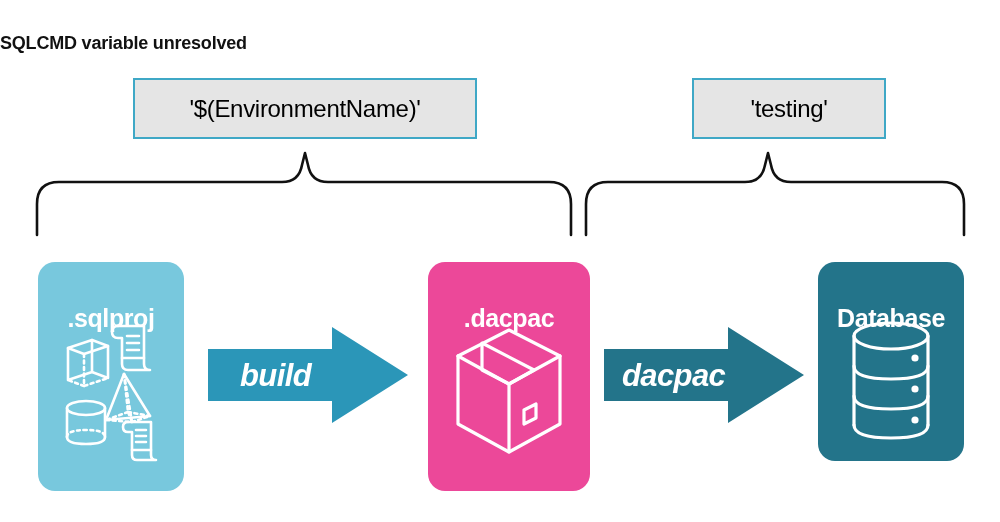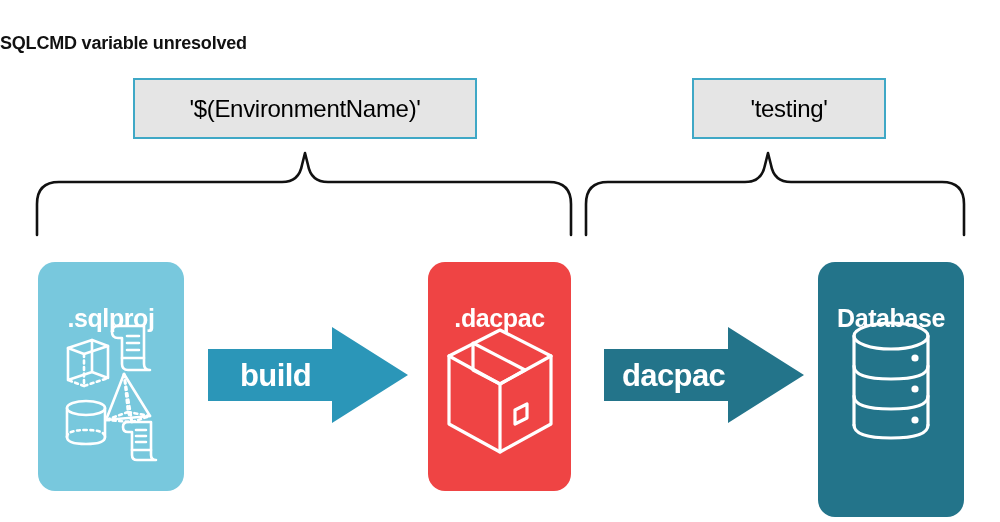--- a/index.html
+++ b/index.html
@@ -84,36 +84,37 @@
   .card-art {
     position: absolute;
     left: 0; right: 0;
     top: 50px;
     display: flex;
     align-items: flex-start;
     justify-content: center;
   }
 
   #card-sqlproj  { left: 38px;  top: 262px; width: 146px; height: 229px; background: #78c8dd; }
-  #card-dacpac   { left: 428px; top: 262px; width: 143px; height: 229px; background: #ef4444; }
-  #card-database { left: 818px; top: 262px; width: 146px; height: 255px; background: #23748a; }
+  #card-dacpac   { left: 428px; top: 262px; width: 162px; height: 229px; background: #ec4899; }
+  #card-database { left: 818px; top: 262px; width: 146px; height: 199px; background: #23748a; }
 
   
   .arrow {
     position: absolute;
   }
   .arrow-label {
     position: absolute;
     font-family: "Liberation Sans", sans-serif;
     font-weight: bold;
     font-size: 31px;
     color: #ffffff;
     letter-spacing: -0.6px;
     line-height: 1;
     white-space: nowrap;
+    font-style: italic;
   }
   #arrow-build  { left: 208px; top: 327px; width: 200px; height: 96px; }
   #arrow-deploy { left: 604px; top: 327px; width: 200px; height: 96px; }
   #arrow-build-label  { left: 240px; top: 360px; }
   #arrow-deploy-label { left: 622px; top: 360px; }
 </style>
 </head>
 <body>
 
 <div id="stage">

